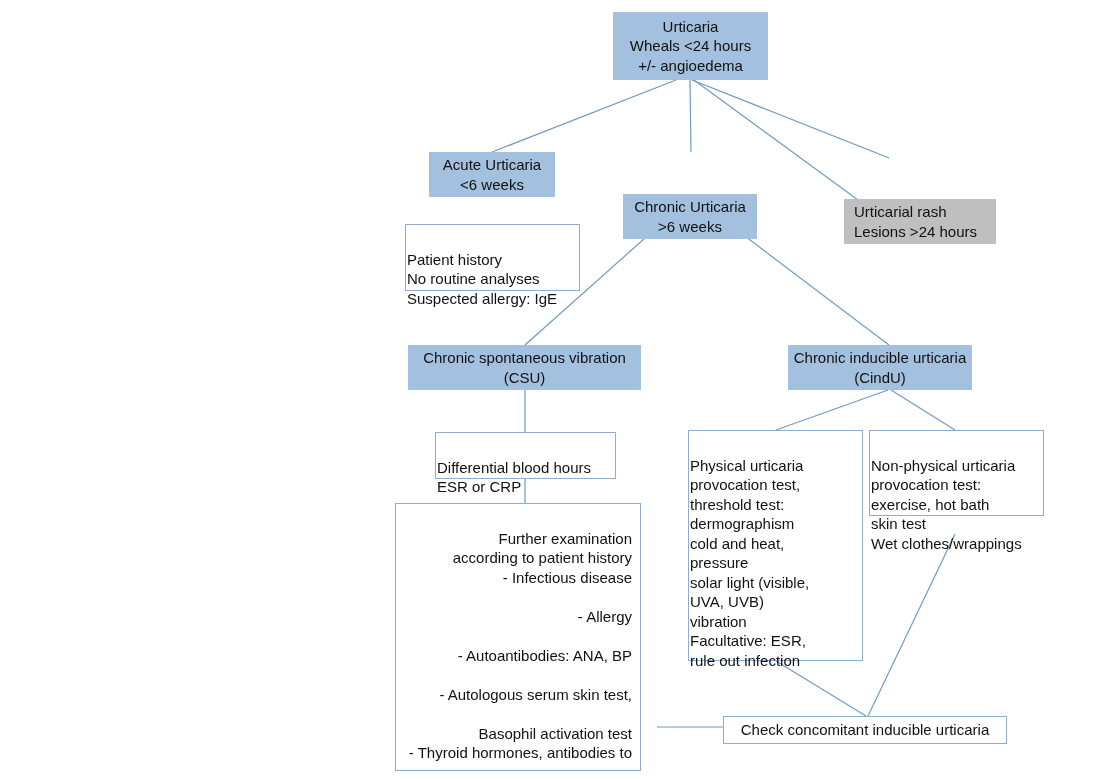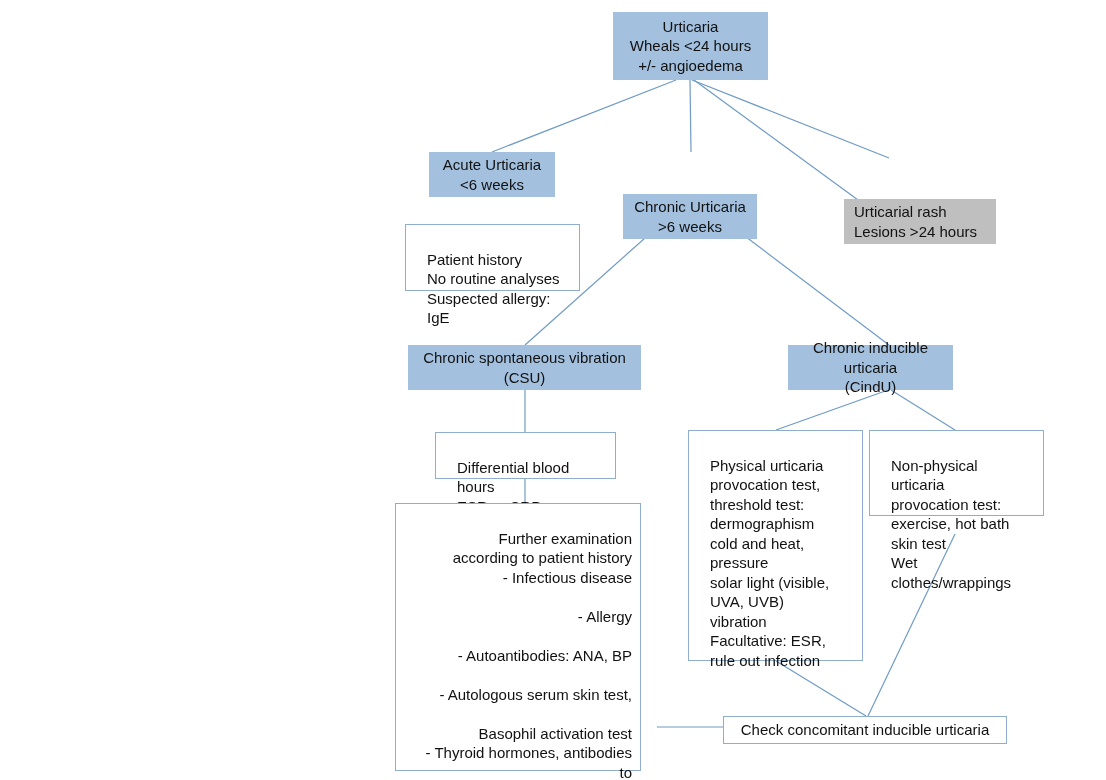--- a/index.html
+++ b/index.html
@@ -65,21 +65,21 @@
     background: #bfbfbf;
     text-align: left;
     display: flex;
     align-items: center;
     padding-left: 10px;
   }
   .node.outline {
     background: #ffffff;
     border: 1px solid #8faecd;
     text-align: left;
-    padding: 5px 8px 5px 21px;
+    padding: 5px 8px 5px 1px;
   }
   .node.outline.center {
     text-align: center;
     display: flex;
     align-items: center;
     justify-content: center;
     padding: 12px;
   }
   .indent-line {
     display: block;
@@ -150,21 +150,21 @@
     <span>Patient history
 No routine analyses
 Suspected allergy: IgE</span>
   </div>
 
   <div class="node blue" style="left:408px; top:345px; width:233px; height:45px;">
     <span>Chronic spontaneous vibration
 (CSU)</span>
   </div>
 
-  <div class="node blue" style="left:788px; top:345px; width:165px; height:45px;">
+  <div class="node blue" style="left:788px; top:345px; width:184px; height:45px;">
     <span>Chronic inducible urticaria
 (CindU)</span>
   </div>
 
   <div class="node outline" style="left:435px; top:432px; width:181px; height:47px;">
     <span>Differential blood hours
 ESR or CRP</span>
   </div>
 
   <div class="node outline" style="left:395px; top:503px; width:246px; height:268px;text-align:right;">

